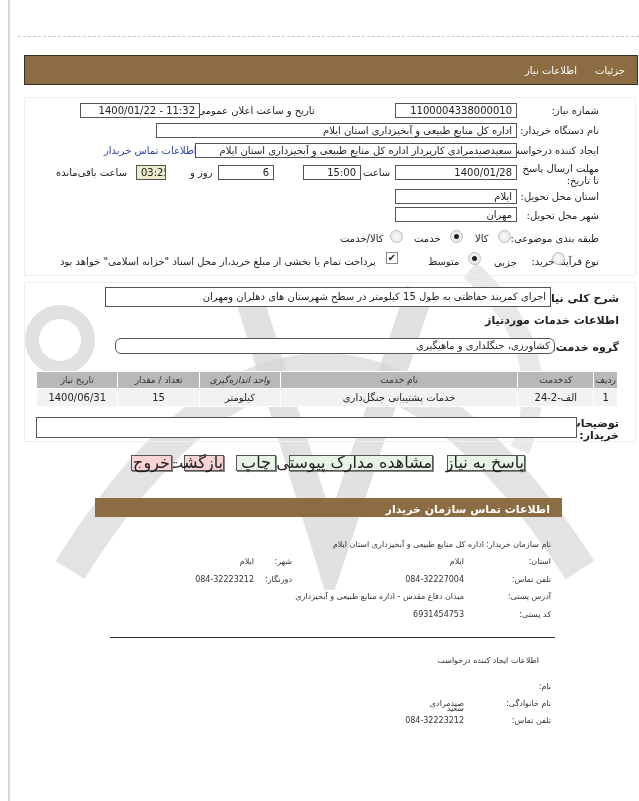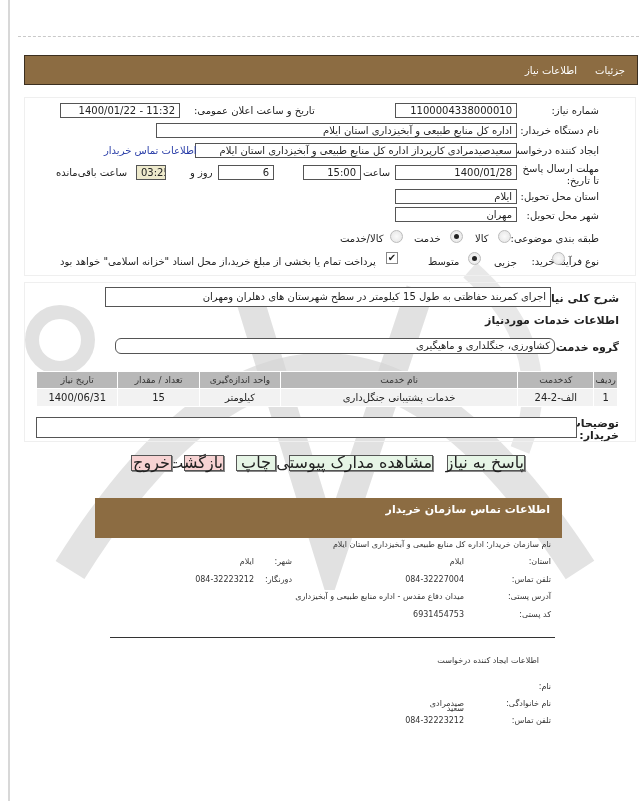--- a/index.html
+++ b/index.html
@@ -45,21 +45,21 @@
   table.items { position: absolute; left: 36px; top: 371px; width: 582px; border-collapse: collapse; direction: rtl; }
   table.items th { background: #b8b8b8; color: #333; font-weight: normal; font-size: 9px; height: 17px; border: 1px solid #fff; }
   table.items td { background: #f2f2f2; font-size: 10px; height: 18px; text-align: center; border: 1px solid #fff; }
   .btn {
     position: absolute; height: 16px; font-size: 16px; line-height: 14px; text-align: center;
     border: 1px solid #555; box-shadow: 1px 1px 0 #888; white-space: nowrap; direction: rtl;
   }
   .btn.green { background: #e6f5e6; }
   .btn.red { background: #f7d3d3; }
   .section-bar {
-    position: absolute; left: 95px; top: 498px; width: 467px; height: 40px;
+    position: absolute; left: 95px; top: 498px; width: 467px; height: 19px;
     background: #8c6c42; direction: rtl; padding-right: 12px; color: #fff; font-size: 11px; font-weight: bold; line-height: 24px;
   }
   .small { font-size: 8px; color: #333; }
   .hr { position: absolute; left: 110px; width: 445px; top: 637px; border-top: 1px solid #333; }
 </style>
 </head>
 <body>
 
 <div class="left-rule"></div>
 <div class="top-dash"></div>
@@ -74,21 +74,21 @@
   <path d="M250 70 L 330 330 L 420 60" fill="none" stroke="#d4d4d4" stroke-width="28" opacity="0.7"></path>
   <circle cx="60" cy="110" r="28" fill="none" stroke="#d4d4d4" stroke-width="14" opacity="0.7"></circle>
   <path d="M470 40 Q 560 120 520 220" fill="none" stroke="#d8d8d8" stroke-width="20" opacity="0.6"></path>
 </svg>
 
 <div class="panel" style="top:97px;height:179px;"></div>
 
 <span class="lbl" style="right:40px;top:105px;">شماره نیاز:</span>
 <div class="box ltr" style="left:395px;top:103px;width:122px;">1100004338000010</div>
 <span class="lbl" style="left:194px;top:105px;">تاریخ و ساعت اعلان عمومی:</span>
-<div class="box ltr" style="left:60px;top:103px;width:120px;">1400/01/22 - 11:32</div>
+<div class="box ltr" style="left:80px;top:103px;width:120px;">1400/01/22 - 11:32</div>
 
 <span class="lbl" style="right:40px;top:125px;">نام دستگاه خریدار:</span>
 <div class="box rtlb" style="left:156px;top:123px;width:361px;">اداره کل منابع طبیعی و آبخیزداری استان ایلام</div>
 
 <span class="lbl" style="right:40px;top:145px;">ایجاد کننده درخواست:</span>
 <div class="box rtlb" style="left:195px;top:143px;width:322px;">سعیدصیدمرادی کارپرداز اداره کل منابع طبیعی و آبخیزداری استان ایلام</div>
 <span class="link" style="left:104px;top:145px;">اطلاعات تماس خریدار</span>
 
 <span class="lbl" style="right:40px;top:163px;width:80px;white-space:normal;line-height:12px;">مهلت ارسال پاسخ تا تاریخ:</span>
 <div class="box ltr" style="left:395px;top:165px;width:122px;">1400/01/28</div>
@@ -130,21 +130,21 @@
 
 <span class="lbl bold" style="right:20px;top:341px;">گروه خدمت:</span>
 <div class="box rtlb" style="left:115px;top:338px;width:440px;height:16px;border-radius:6px;">کشاورزی، جنگلداری و ماهیگیری</div>
 
 <table class="items">
   <thead>
     <tr>
       <th style="width:20px;">ردیف</th>
       <th style="width:75px;text-align:center;">کدخدمت</th>
       <th style="width:233px;">نام خدمت</th>
-      <th style="width:80px;">واحد اندازه‌گیری</th>
+      <th style="width:80px;font-style:italic;">واحد اندازه‌گیری</th>
       <th style="width:80px;">تعداد / مقدار</th>
       <th style="width:80px;">تاریخ نیاز</th>
     </tr>
   </thead>
   <tbody>
     <tr>
       <td>1</td>
       <td>الف-2-24</td>
       <td>خدمات پشتیبانی جنگل‌داری</td>
       <td>کیلومتر</td>

